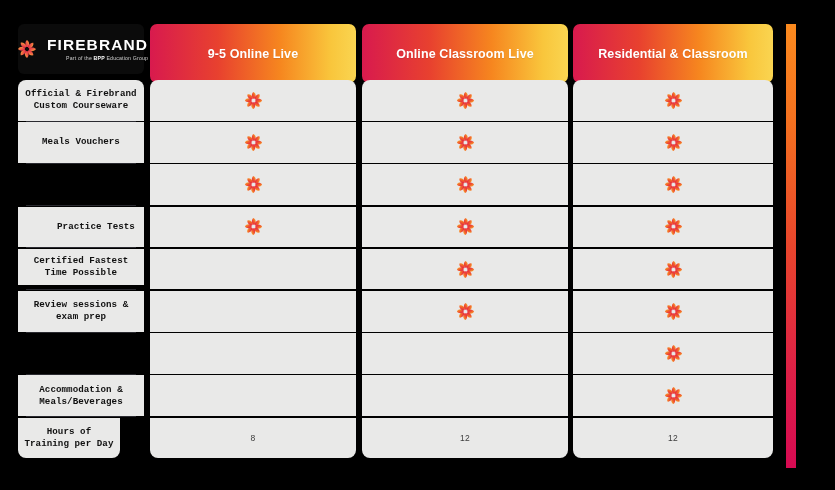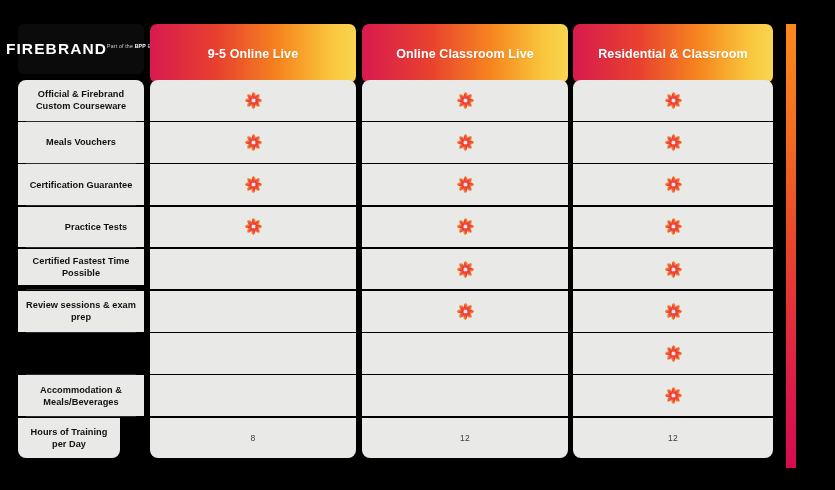--- a/index.html
+++ b/index.html
@@ -35,21 +35,21 @@
     top: 24px;
     height: 50px;
     background: #0b0b0b;
     border-radius: 6px;
     display: flex;
     align-items: center;
     justify-content: center;
     gap: 7px;
   }
   .brand-mark { width: 26px; height: 26px; flex: 0 0 26px; }
-  .brand-text { display: flex; justify-content: center; }
+  .brand-text { display: flex; flex-direction: column; justify-content: center; text-align: right; }
   .brand-name {
     color: #ffffff;
     font-size: 15.5px;
     font-weight: bold;
     letter-spacing: 1.1px;
     line-height: 1.05;
   }
   .brand-sub {
     color: #cfcfcf;
     font-size: 5.2px;
@@ -88,20 +88,21 @@
     justify-content: center;
     text-align: center;
     padding: 0 6px;
   }
   .rowlabel-text {
     color: #111111;
     font-size: 9.2px;
     font-weight: bold;
     line-height: 1.32;
     letter-spacing: 0.05px;
+    font-family: Liberation Mono, monospace;
   }
   .rowlabel.first { border-top-left-radius: 8px; border-top-right-radius: 8px; }
   .rowlabel.last  { border-bottom-left-radius: 8px; border-bottom-right-radius: 8px; }
 
   
   .cell {
     position: absolute;
     background: #e9e9e8;
     display: flex;
     align-items: center;
@@ -454,23 +455,20 @@
                   <path d="M0,-22 C5.5,-19.5 7.5,-12 4.2,-7 C2.2,-3.8 -2.2,-3.8 -3.2,-7.2 C-5.2,-13.5 -4.2,-19.5 0,-22 Z"></path>
                 </g>
                 <g transform="rotate(315)">
                   <path d="M0,-22 C5.5,-19.5 7.5,-12 4.2,-7 C2.2,-3.8 -2.2,-3.8 -3.2,-7.2 C-5.2,-13.5 -4.2,-19.5 0,-22 Z"></path>
                 </g>
               </g>
             </g>
           </svg>
         </span>
       </div>
-      <div class="rowlabel" style="left: 18px; width: 126px; top: 164.4px; height: 40.6px;">
-        <span class="rowlabel-text">Certification Guarantee</span>
-      </div>
       <div class="sep" style="left: 26px; width: 110px; top: 205px;"></div>
       <div class="cell" style="left: 150px; width: 206px; top: 164.4px; height: 40.6px;">
         <span>
           <svg viewBox="0 0 64 64" class="check-mark" width="25" height="25">
             <defs>
               <linearGradient id="g6" x1="0" y1="1" x2="1" y2="0">
                 <stop offset="0" stop-color="#e0124e"></stop>
                 <stop offset="0.55" stop-color="#f2622a"></stop>
                 <stop offset="1" stop-color="#fbc03b"></stop>
               </linearGradient>

